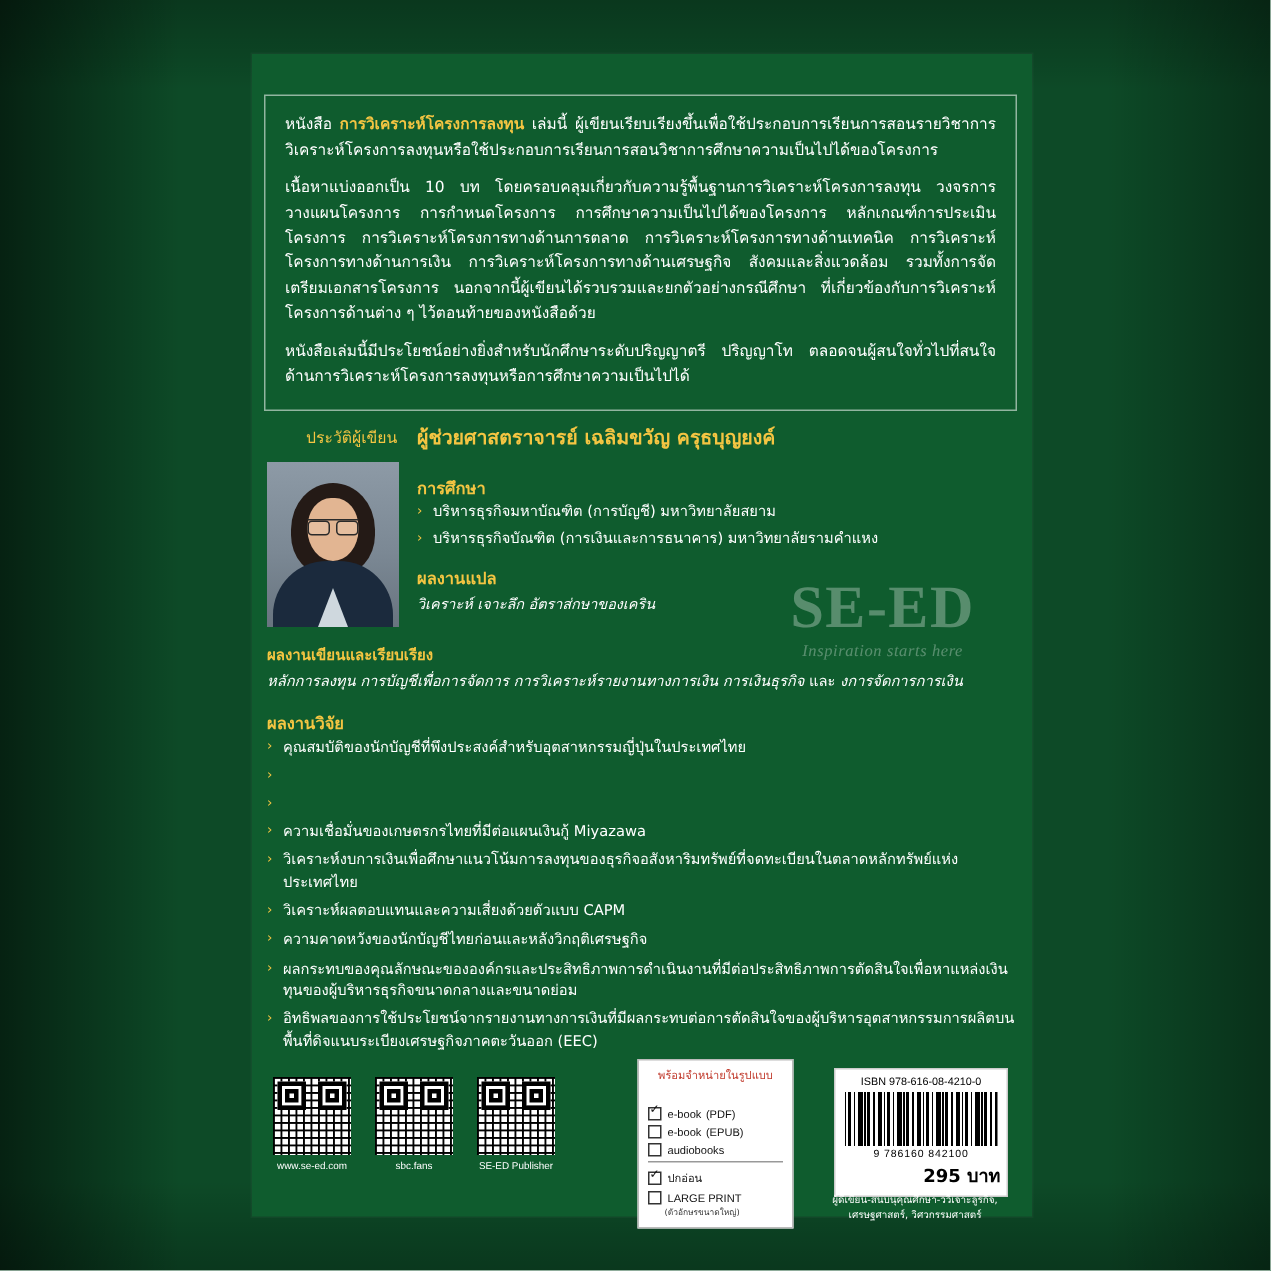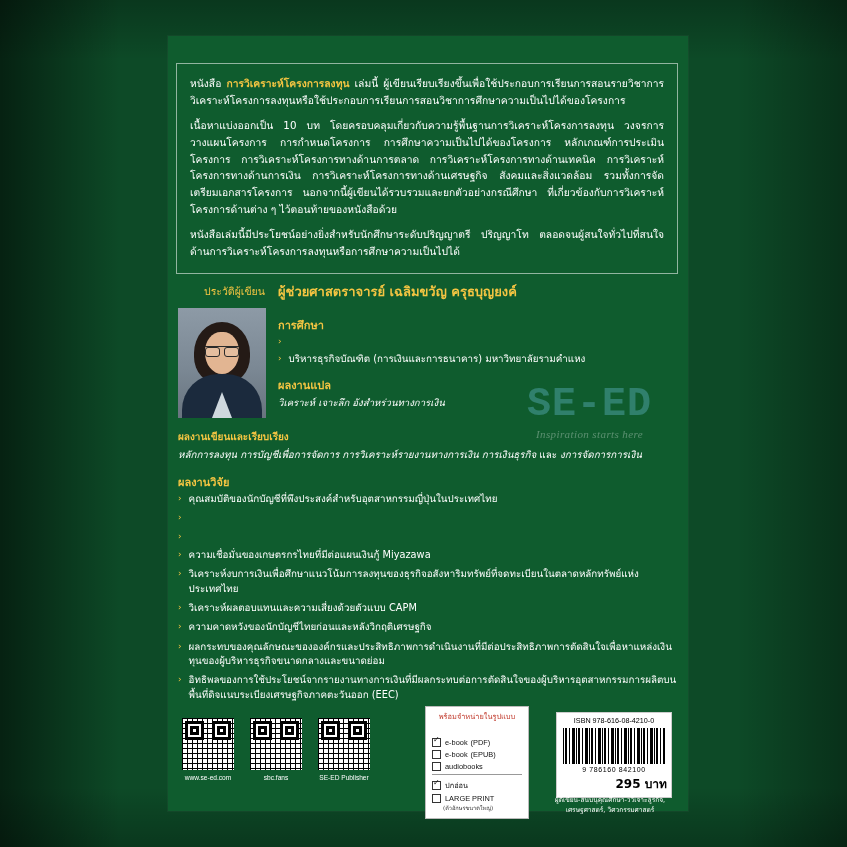--- a/index.html
+++ b/index.html
@@ -176,26 +176,26 @@
   
   .seed-wm {
     position: absolute;
     left: 527px;
     top: 385px;
     z-index: 2;
     text-align: center;
     opacity: 0.30;
   }
   .seed-wm .big {
-    color: #7dd3fc;
+    color: #ffffff;
     font-size: 40px;
     font-weight: bold;
     letter-spacing: 1px;
     line-height: 1;
-    font-family: Liberation Mono, monospace;
+    font-family: Liberation Serif, serif;
   }
   .seed-wm .sub {
     color: #ffffff;
     font-size: 11px;
     letter-spacing: 0.4px;
     margin-top: 3px;
     font-family: "Liberation Serif", serif;
     font-style: italic;
   }
 
@@ -382,29 +382,30 @@
     <div class="face"></div>
     <div class="glasses"></div>
     <div class="body"></div>
     <div class="shirt"></div>
   </div>
 
   <div class="edu-head">การศึกษา</div>
   <div class="edu-list">
     <div class="bullet-row">
       <span class="chev">›</span>
+      <span>บริหารธุรกิจมหาบัณฑิต (การบัญชี)  มหาวิทยาลัยสยาม</span>
     </div>
     <div class="bullet-row">
       <span class="chev">›</span>
       <span>บริหารธุรกิจบัณฑิต (การเงินและการธนาคาร) มหาวิทยาลัยรามคำแหง</span>
     </div>
   </div>
 
   <div class="trans-head">ผลงานแปล</div>
-  <div class="trans-item">วิเคราะห์ เจาะลึก อังสำหร่วนทางการเงิน</div>
+  <div class="trans-item">วิเคราะห์ เจาะลึก อัตราส่กษาของเคริน</div>
 
   <div class="seed-wm">
     <div class="big">SE-ED</div>
     <div class="sub">Inspiration starts here</div>
   </div>
 
   <div class="write-head">ผลงานเขียนและเรียบเรียง</div>
   <div class="write-body"><i>หลักการลงทุน การบัญชีเพื่อการจัดการ การวิเคราะห์รายงานทางการเงิน การเงินธุรกิจ</i><span> และ </span><i>งการจัดการการเงิน</i></div>
 
   <div class="res-head">ผลงานวิจัย</div>

